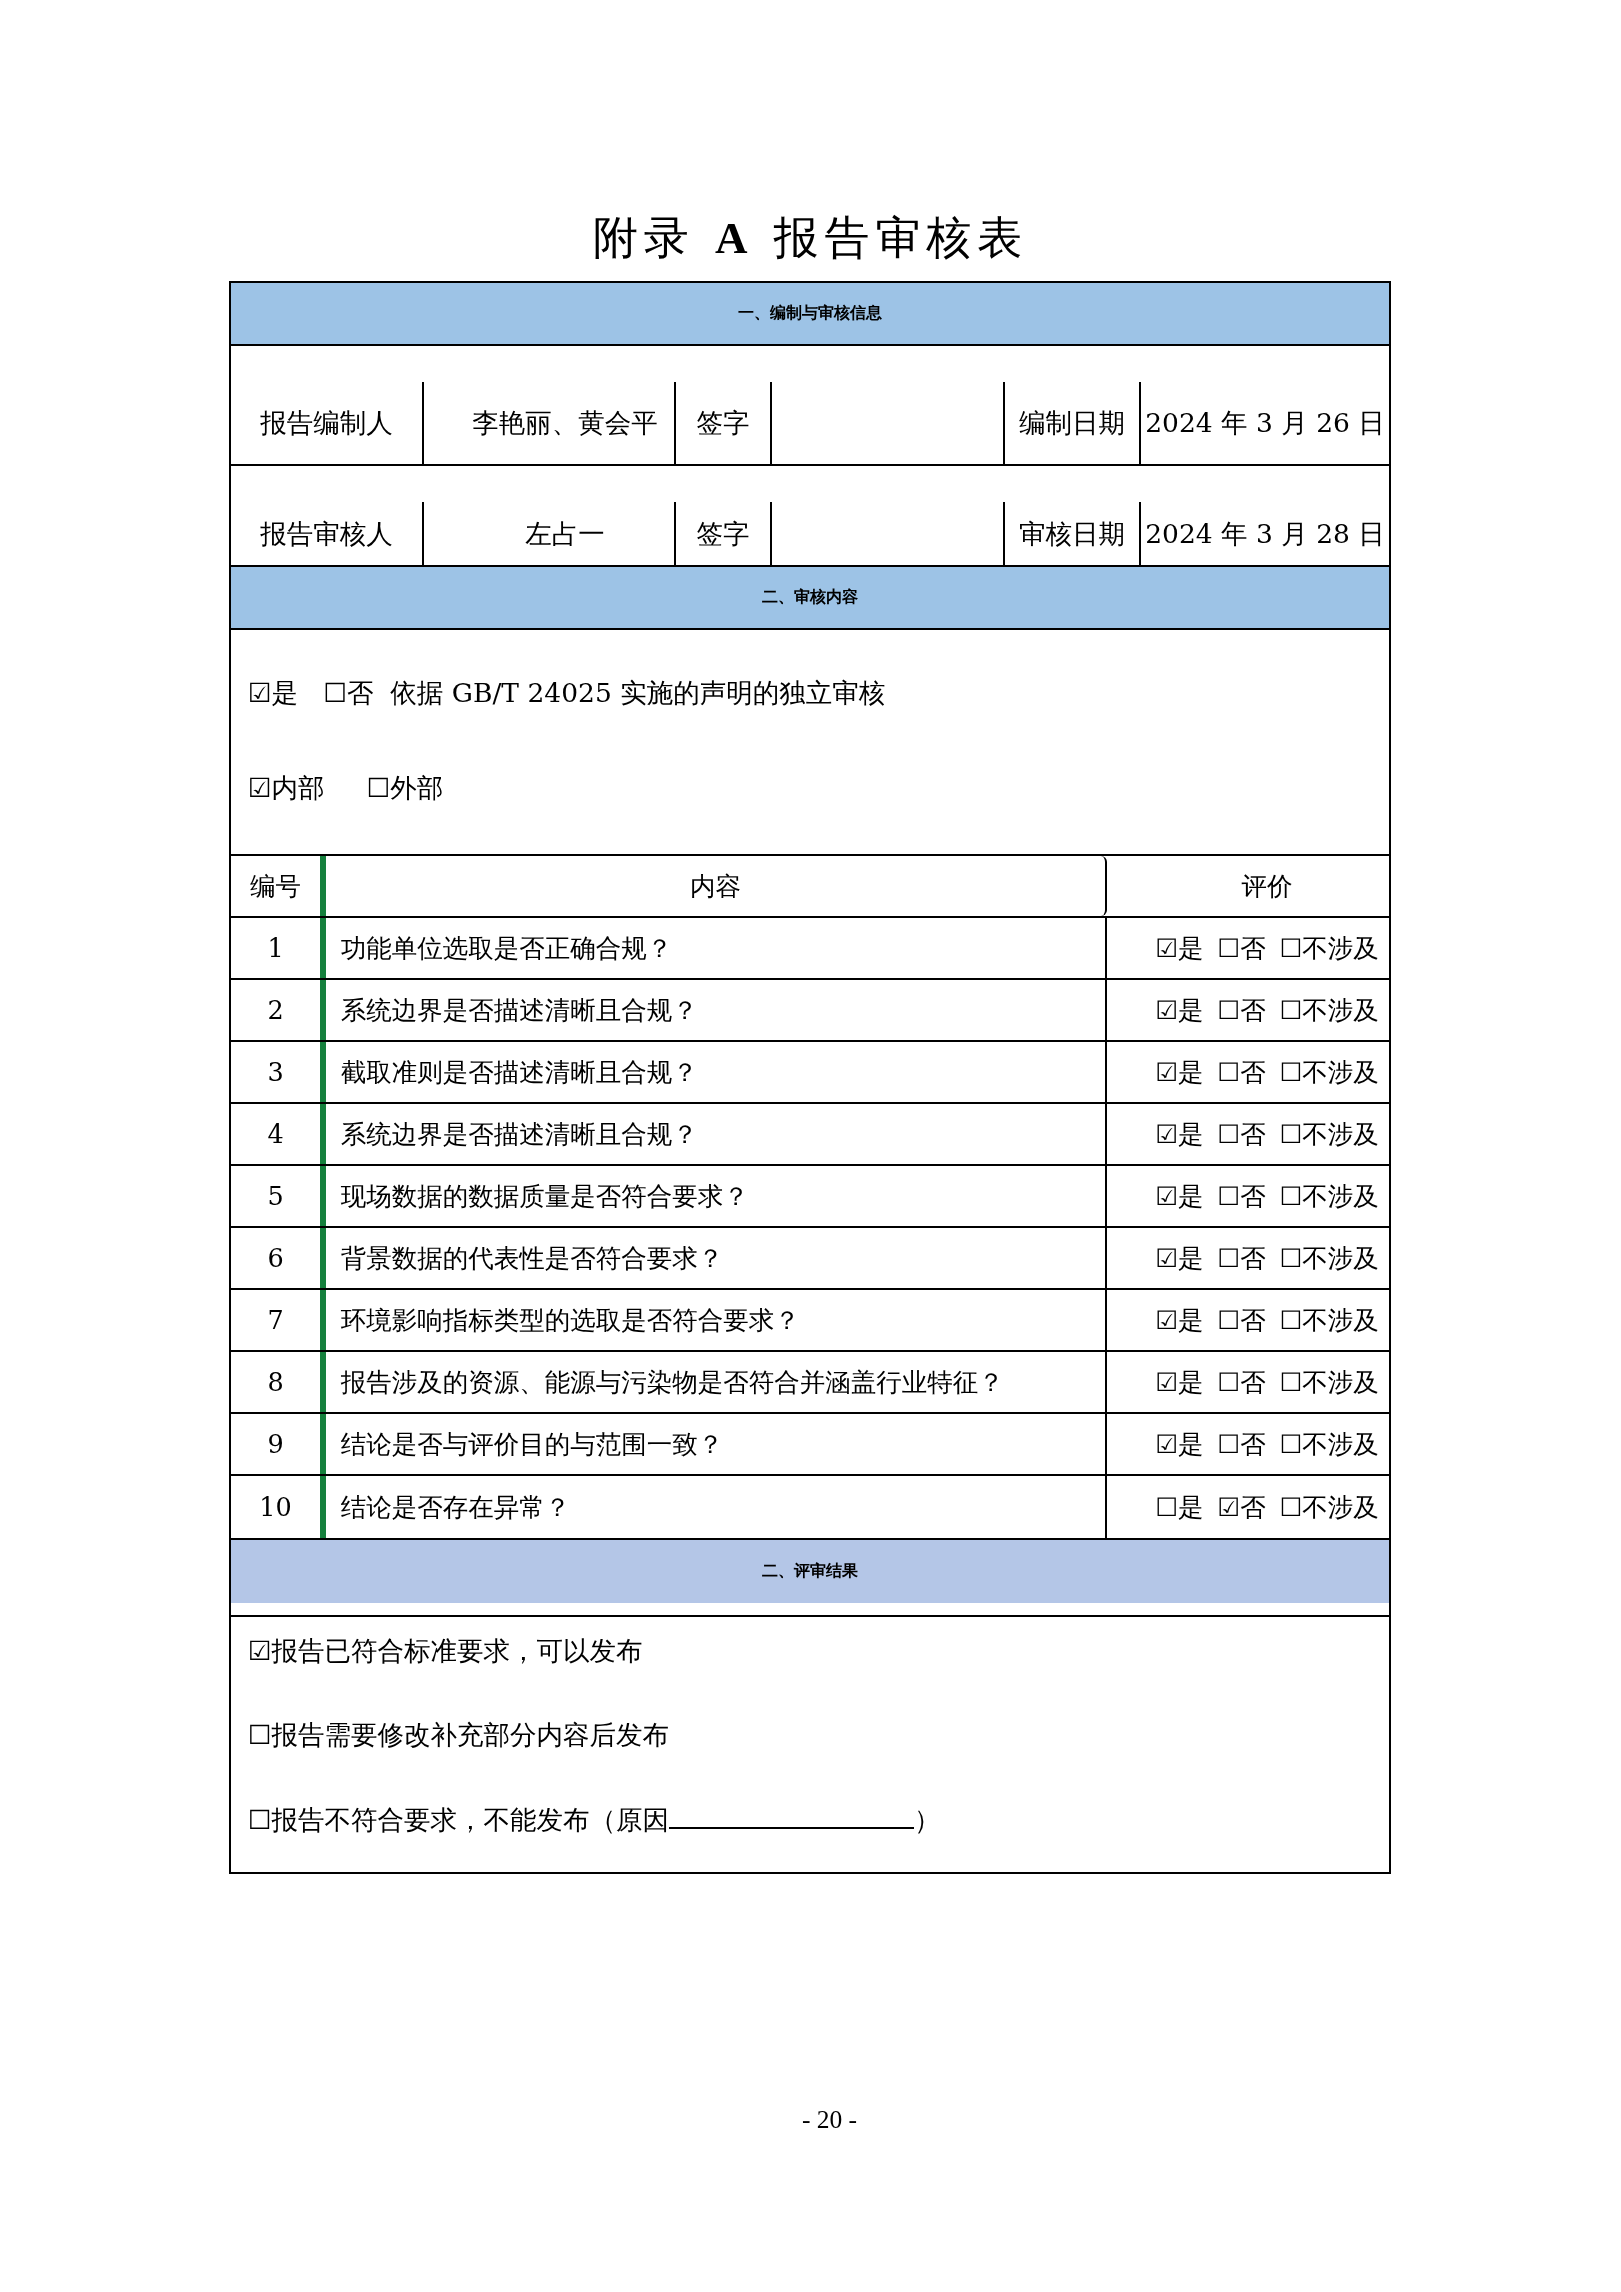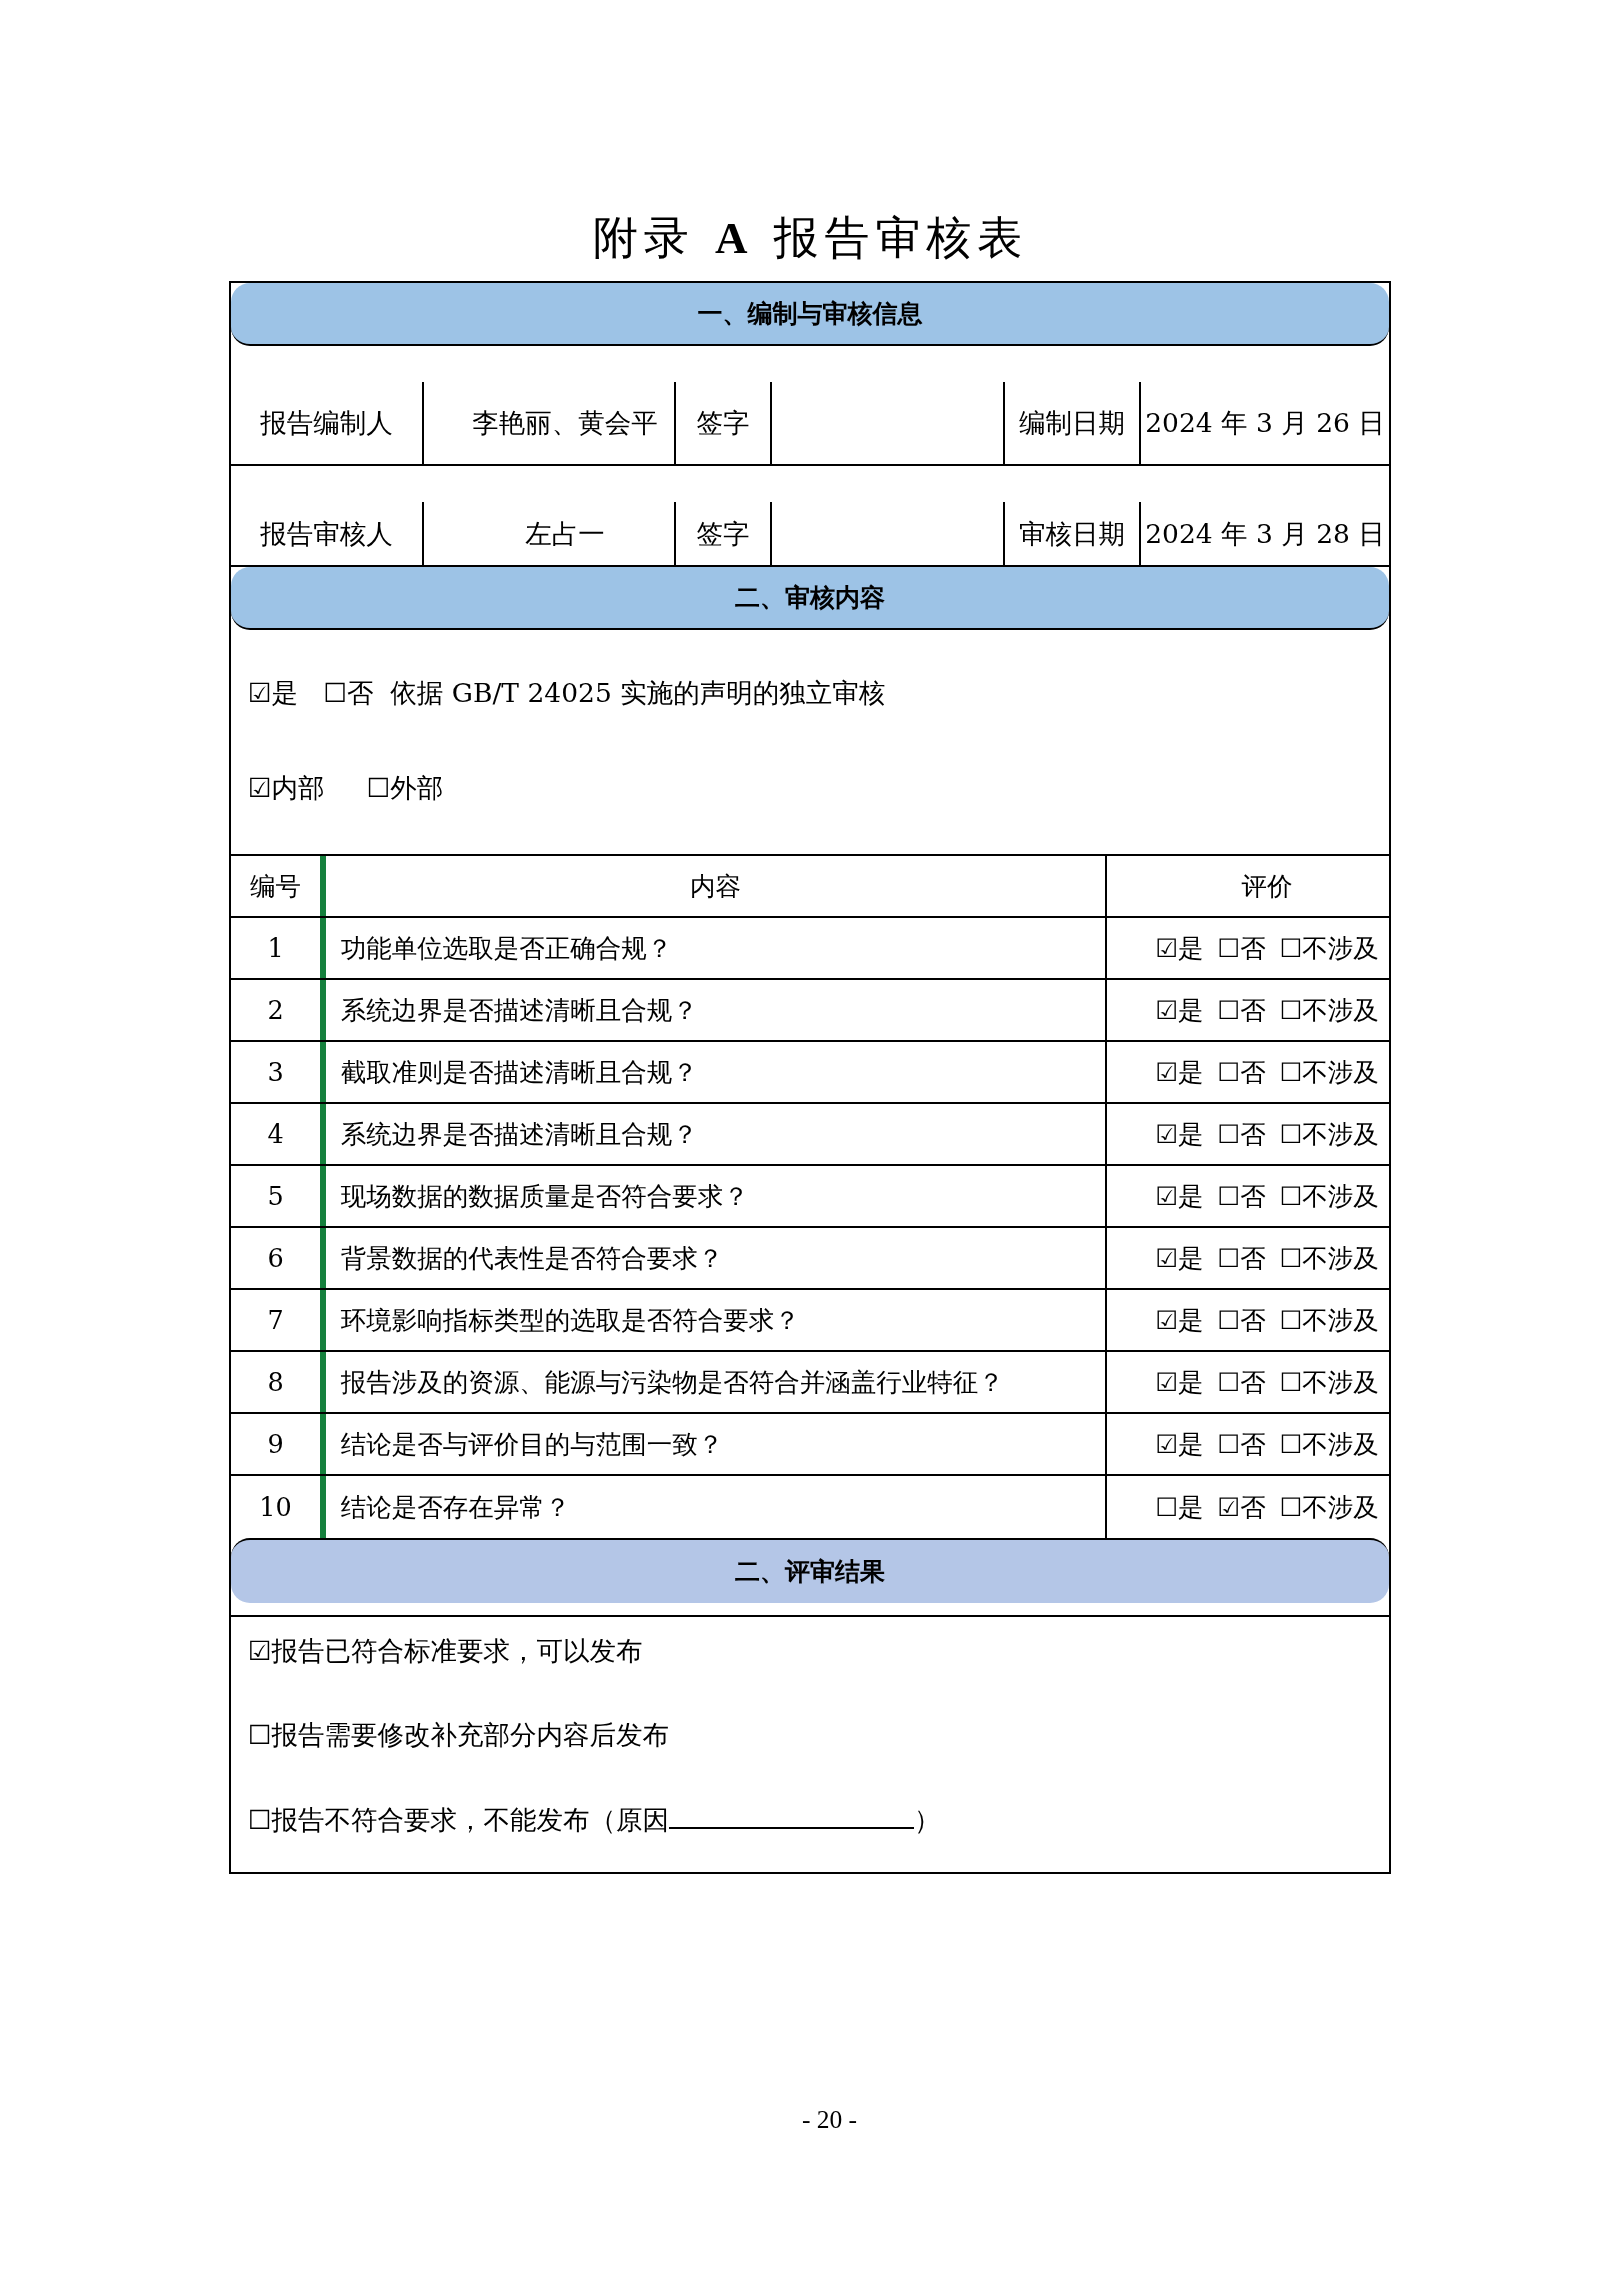--- a/index.html
+++ b/index.html
@@ -1,35 +1,35 @@
 <!DOCTYPE html>
 <html><head>
 <meta charset="utf-8">
 <style>
   html, body { margin: 0; padding: 0; background: #ffffff; }
   body { width: 1621px; height: 2293px; position: relative; font-family: "DejaVu Serif", "Liberation Serif", serif; color: #000; }
   .page-title { position: absolute; left: 0; width: 1621px; top: 208px; text-align: center; font-size: 45px; letter-spacing: 5.9px; font-weight: normal; }
   .page-title b { font-family: "Liberation Serif", serif; font-weight: bold; }
   .tbl { position: absolute; left: 229px; top: 281px; width: 1162px; border: 2.9px solid #000; box-sizing: border-box; }
-  .sec-header { height: 63px; display: flex; align-items: center; justify-content: center; font-family: "DejaVu Sans", sans-serif; font-weight: bold; font-size: 25px; border-bottom: 2.9px solid #000; box-sizing: border-box; border-radius: 19px; }
+  .sec-header { height: 63px; display: flex; align-items: center; justify-content: center; font-family: "DejaVu Sans", sans-serif; font-weight: bold; font-size: 16px; border-bottom: 2.9px solid #000; box-sizing: border-box; }
   .sec-blue { background: #9dc3e6; }
   .sec-lav { background: #b4c6e7; }
   .info-row { display: flex; border-bottom: 2.9px solid #000; box-sizing: border-box; font-size: 26.5px; margin-top: 36px; }
   .info-row > div { display: flex; align-items: center; justify-content: center; border-right: 2px solid #000; box-sizing: border-box; }
   .info-row > div:last-child { border-right: none; }
   .c1 { width: 193px; } .c2 { width: 252px; padding-left: 32px; } .c3 { width: 96px; } .c4 { width: 233px; } .c5 { width: 136px; } .c6 { flex: 1; }
   .s2-body { height: 226px; border-bottom: 2.9px solid #000; box-sizing: border-box; font-size: 26.5px; padding-left: 16.7px; position: relative; }
   .s2-line { position: absolute; left: 16.7px; }
   .chk-row { display: flex; height: 62px; border-bottom: 2.9px solid #000; box-sizing: border-box; font-size: 25.5px; }
   .chk-row.last { border-bottom: none; }
   .chk-row > div { display: flex; align-items: center; box-sizing: border-box; }
   .n { width: 95px; justify-content: center; border-right: 6px solid #15803d; }
   .q { width: 781px; padding-left: 14.7px; border-right: 2px solid #000; }
   .r { flex: 1; justify-content: center; gap: 13.7px; padding-left: 38px; }
-  .head-row .q { justify-content: center; padding-left: 0; }
+  .head-row .q { justify-content: center; padding-left: 0; border-radius: 6px; }
   .s3-body { height: 257px; border-top: 2.9px solid #000; box-sizing: border-box; font-size: 26.5px; position: relative; margin-top: 12px; }
   .s3-line { position: absolute; left: 16.7px; }
   .blank { display: inline-block; width: 245px; border-bottom: 2px solid #000; height: 25.5px; vertical-align: baseline; }
   .page-num { position: absolute; left: 0; width: 1621px; top: 2105px; text-align: center; font-size: 25.5px; font-family: "Liberation Serif", serif; padding-left: 19px; }
   .cb { display: inline-block; }
 </style>
 </head>
 <body>
 
 <div class="page-title">

